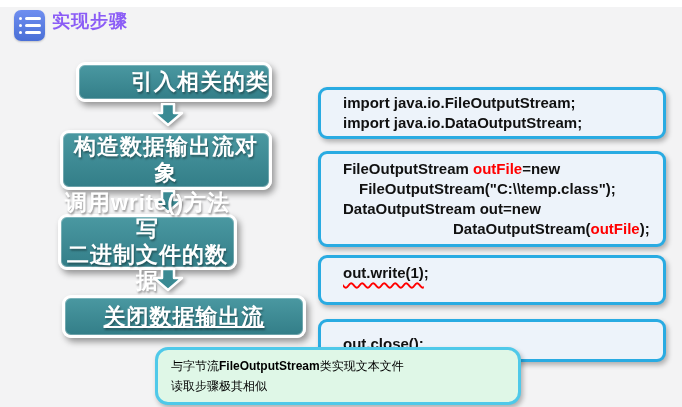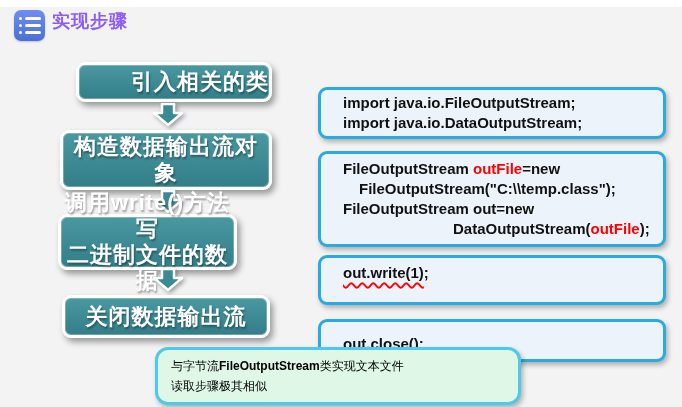--- a/index.html
+++ b/index.html
@@ -45,21 +45,21 @@
     background: linear-gradient(180deg, var(--step-fill-light), var(--step-fill-dark));
     border: 3px solid #FFFFFF; border-radius: 9px;
     box-shadow: 3px 4px 6px rgba(0,0,0,0.38), inset 0 0 0 1px rgba(255,255,255,0.28);
     color: #FFFFFF; font-weight: bold; font-size: 22px; line-height: 26px;
     display: flex; flex-direction: column; align-items: center; justify-content: center;
     text-align: center; text-shadow: 1px 2px 2px rgba(0,0,0,0.35); letter-spacing: 1px;
   }
   .s1 { left: 76px;  top: 62px;  width: 196px; height: 40px; align-items: flex-end; }
   .s2 { left: 60px;  top: 130px; width: 212px; height: 60px; }
   .s3 { left: 58px;  top: 214px; width: 179px; height: 56px; }
-  .s4 { left: 62px;  top: 295px; width: 208px; height: 43px; }
+  .s4 { left: 62px;  top: 295px; width: 244px; height: 43px; text-decoration: underline; }
 
   .arrow { position: absolute; color: var(--step-fill); filter: drop-shadow(2px 2px 2px rgba(0,0,0,0.35)); }
   .a1 { left: 151px; top: 103px; }
   .a2 { left: 151px; top: 190px; }
   .a3 { left: 151px; top: 268px; }
 
   
   .code {
     position: absolute; width: 348px;
     background: var(--code-bg);
@@ -146,21 +146,21 @@
   </div>
 
   <div class="code c1">
     <div class="cl ind0"><span>import java.io.FileOutputStream;</span></div>
     <div class="cl ind0"><span>import java.io.DataOutputStream;</span></div>
   </div>
 
   <div class="code c2">
     <div class="cl ind0"><span>FileOutputStream </span><span class="red">outFile</span><span>=new</span></div>
     <div class="cl ind1"><span>FileOutputStream("C:\\temp.class");</span></div>
-    <div class="cl ind0"><span>FileOutputStream out=new</span></div>
+    <div class="cl ind0"><span>DataOutputStream out=new</span></div>
     <div class="cl ind2"><span>DataOutputStream(</span><span class="red">outFile</span><span>);</span></div>
   </div>
 
   <div class="code c3">
     <div class="cl ind0"><span class="squiggle">out.write(1)</span><span>;</span></div>
   </div>
 
   <div class="code c4">
     <div class="cl ind0"><span>out.close();</span></div>
   </div>

